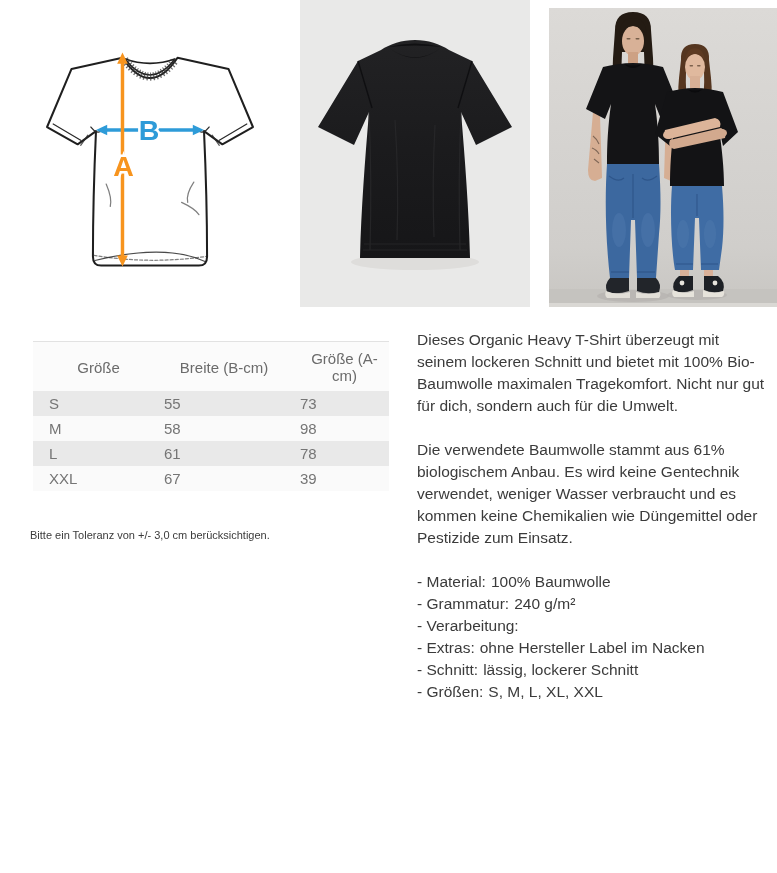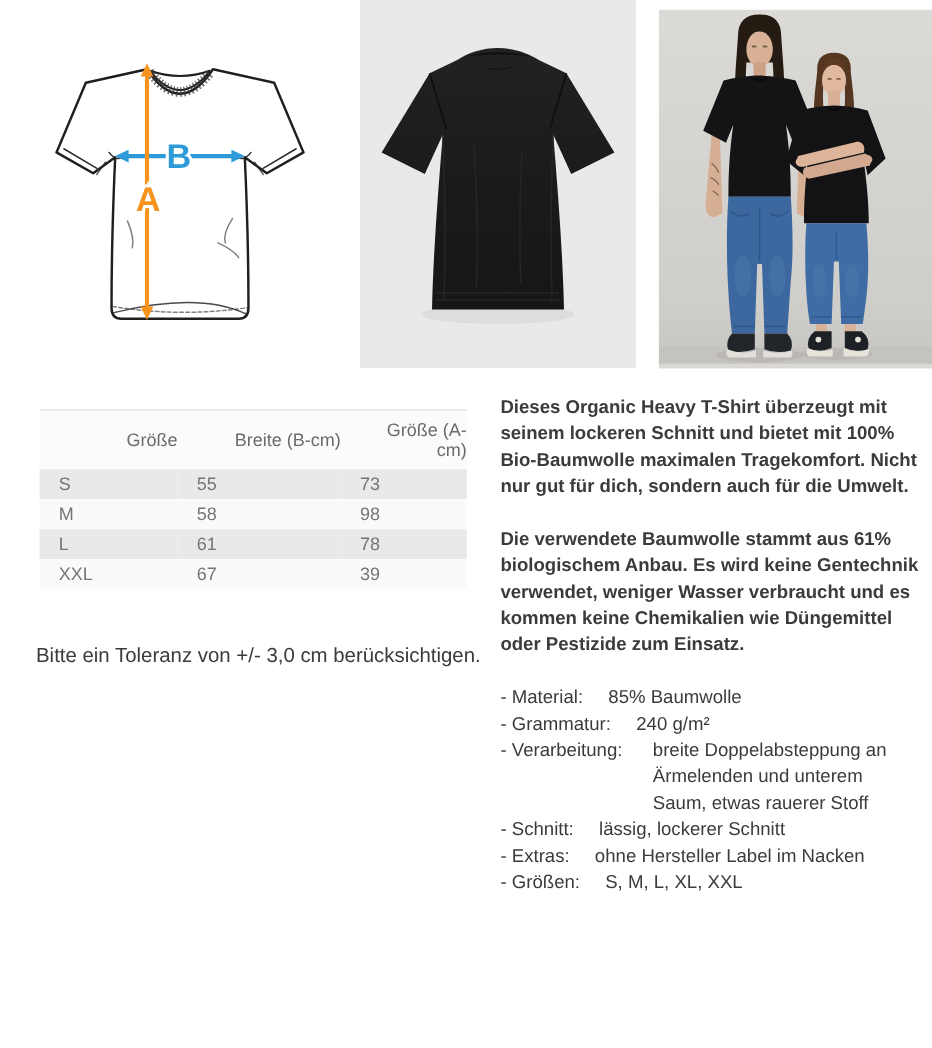--- a/index.html
+++ b/index.html
@@ -16,40 +16,40 @@
   
   .size-table{
     position:absolute;left:33px;top:341px;width:356px;
     border-collapse:collapse;table-layout:fixed;
     font-size:15px;color:#6f6f6f;
   }
   .size-table col.c1{width:115px}
   .size-table col.c2{width:136px}
   .size-table col.c3{width:105px}
   .size-table th{
-    font-weight:normal;text-align:right;padding:8px 0 7px 16px;
+    font-weight:normal;text-align:center;padding:8px 0 7px 16px;
     background:#fbfbfb;border-top:1px solid #e2e2e2;color:#6b6b6b;
   }
   .size-table td{padding:4px 0 4px 16px;color:#757575;}
   .size-table tbody tr:nth-child(odd){background:#e9e9e9;}
   .size-table tbody tr:nth-child(even){background:#fafafa;}
 
   .note{
-    position:absolute;left:30px;top:536px;width:380px;
-    font-size:17px;color:#3b3b3b;line-height:22px;
+    position:absolute;left:30px;top:524px;width:380px;
+    font-size:11px;color:#3b3b3b;line-height:22px;
   }
 
   
   .description{
     position:absolute;left:417px;top:329px;width:349px;
     font-size:15.5px;line-height:22px;color:#3b3b3b;
   }
-  .description p{margin:0 0 22px 0;font-weight:bold;}
+  .description p{margin:0 0 22px 0;}
   .spec-list{margin:0;}
-  .spec{display:flex;line-height:22px;gap:16px;}
+  .spec{display:flex;line-height:22px;}
   .spec .label{white-space:pre;margin-right:5px;flex:0 0 auto;}
   .spec .value{flex:1 1 auto;}
 </style>
 </head>
 <body>
 
 <div class="page">
 
   <div class="sketch">
     <svg viewBox="0 0 210 235">
@@ -271,38 +271,37 @@
   </table>
 
   <div class="note">Bitte ein Toleranz von +/- 3,0 cm berücksichtigen.</div>
 
   <div class="description">
     <p>Dieses Organic Heavy T-Shirt überzeugt mit seinem lockeren Schnitt und bietet mit 100% Bio-Baumwolle maximalen Tragekomfort. Nicht nur gut für dich, sondern auch für die Umwelt.</p>
     <p>Die verwendete Baumwolle stammt aus 61% biologischem Anbau. Es wird keine Gentechnik verwendet, weniger Wasser verbraucht und es kommen keine Chemikalien wie Düngemittel oder Pestizide zum Einsatz.</p>
     <div class="spec-list">
       <div class="spec">
         <span class="label">- Material:</span>
-        <span class="value">85% Baumwolle</span>
+        <span class="value">100% Baumwolle</span>
       </div>
       <div class="spec">
         <span class="label">- Grammatur:</span>
         <span class="value">240 g/m²</span>
       </div>
       <div class="spec">
         <span class="label">- Verarbeitung: </span>
-        <span class="value">breite Doppelabsteppung an Ärmelenden und unterem Saum, etwas rauerer Stoff</span>
+      </div>
+      <div class="spec">
+        <span class="label">- Extras:</span>
+        <span class="value">ohne Hersteller Label im Nacken</span>
       </div>
       <div class="spec">
         <span class="label">- Schnitt:</span>
         <span class="value">lässig, lockerer Schnitt</span>
       </div>
       <div class="spec">
-        <span class="label">- Extras:</span>
-        <span class="value">ohne Hersteller Label im Nacken</span>
-      </div>
-      <div class="spec">
         <span class="label">- Größen:</span>
         <span class="value">S, M, L, XL, XXL</span>
       </div>
     </div>
   </div>
 
 </div>
 
 </body></html>

